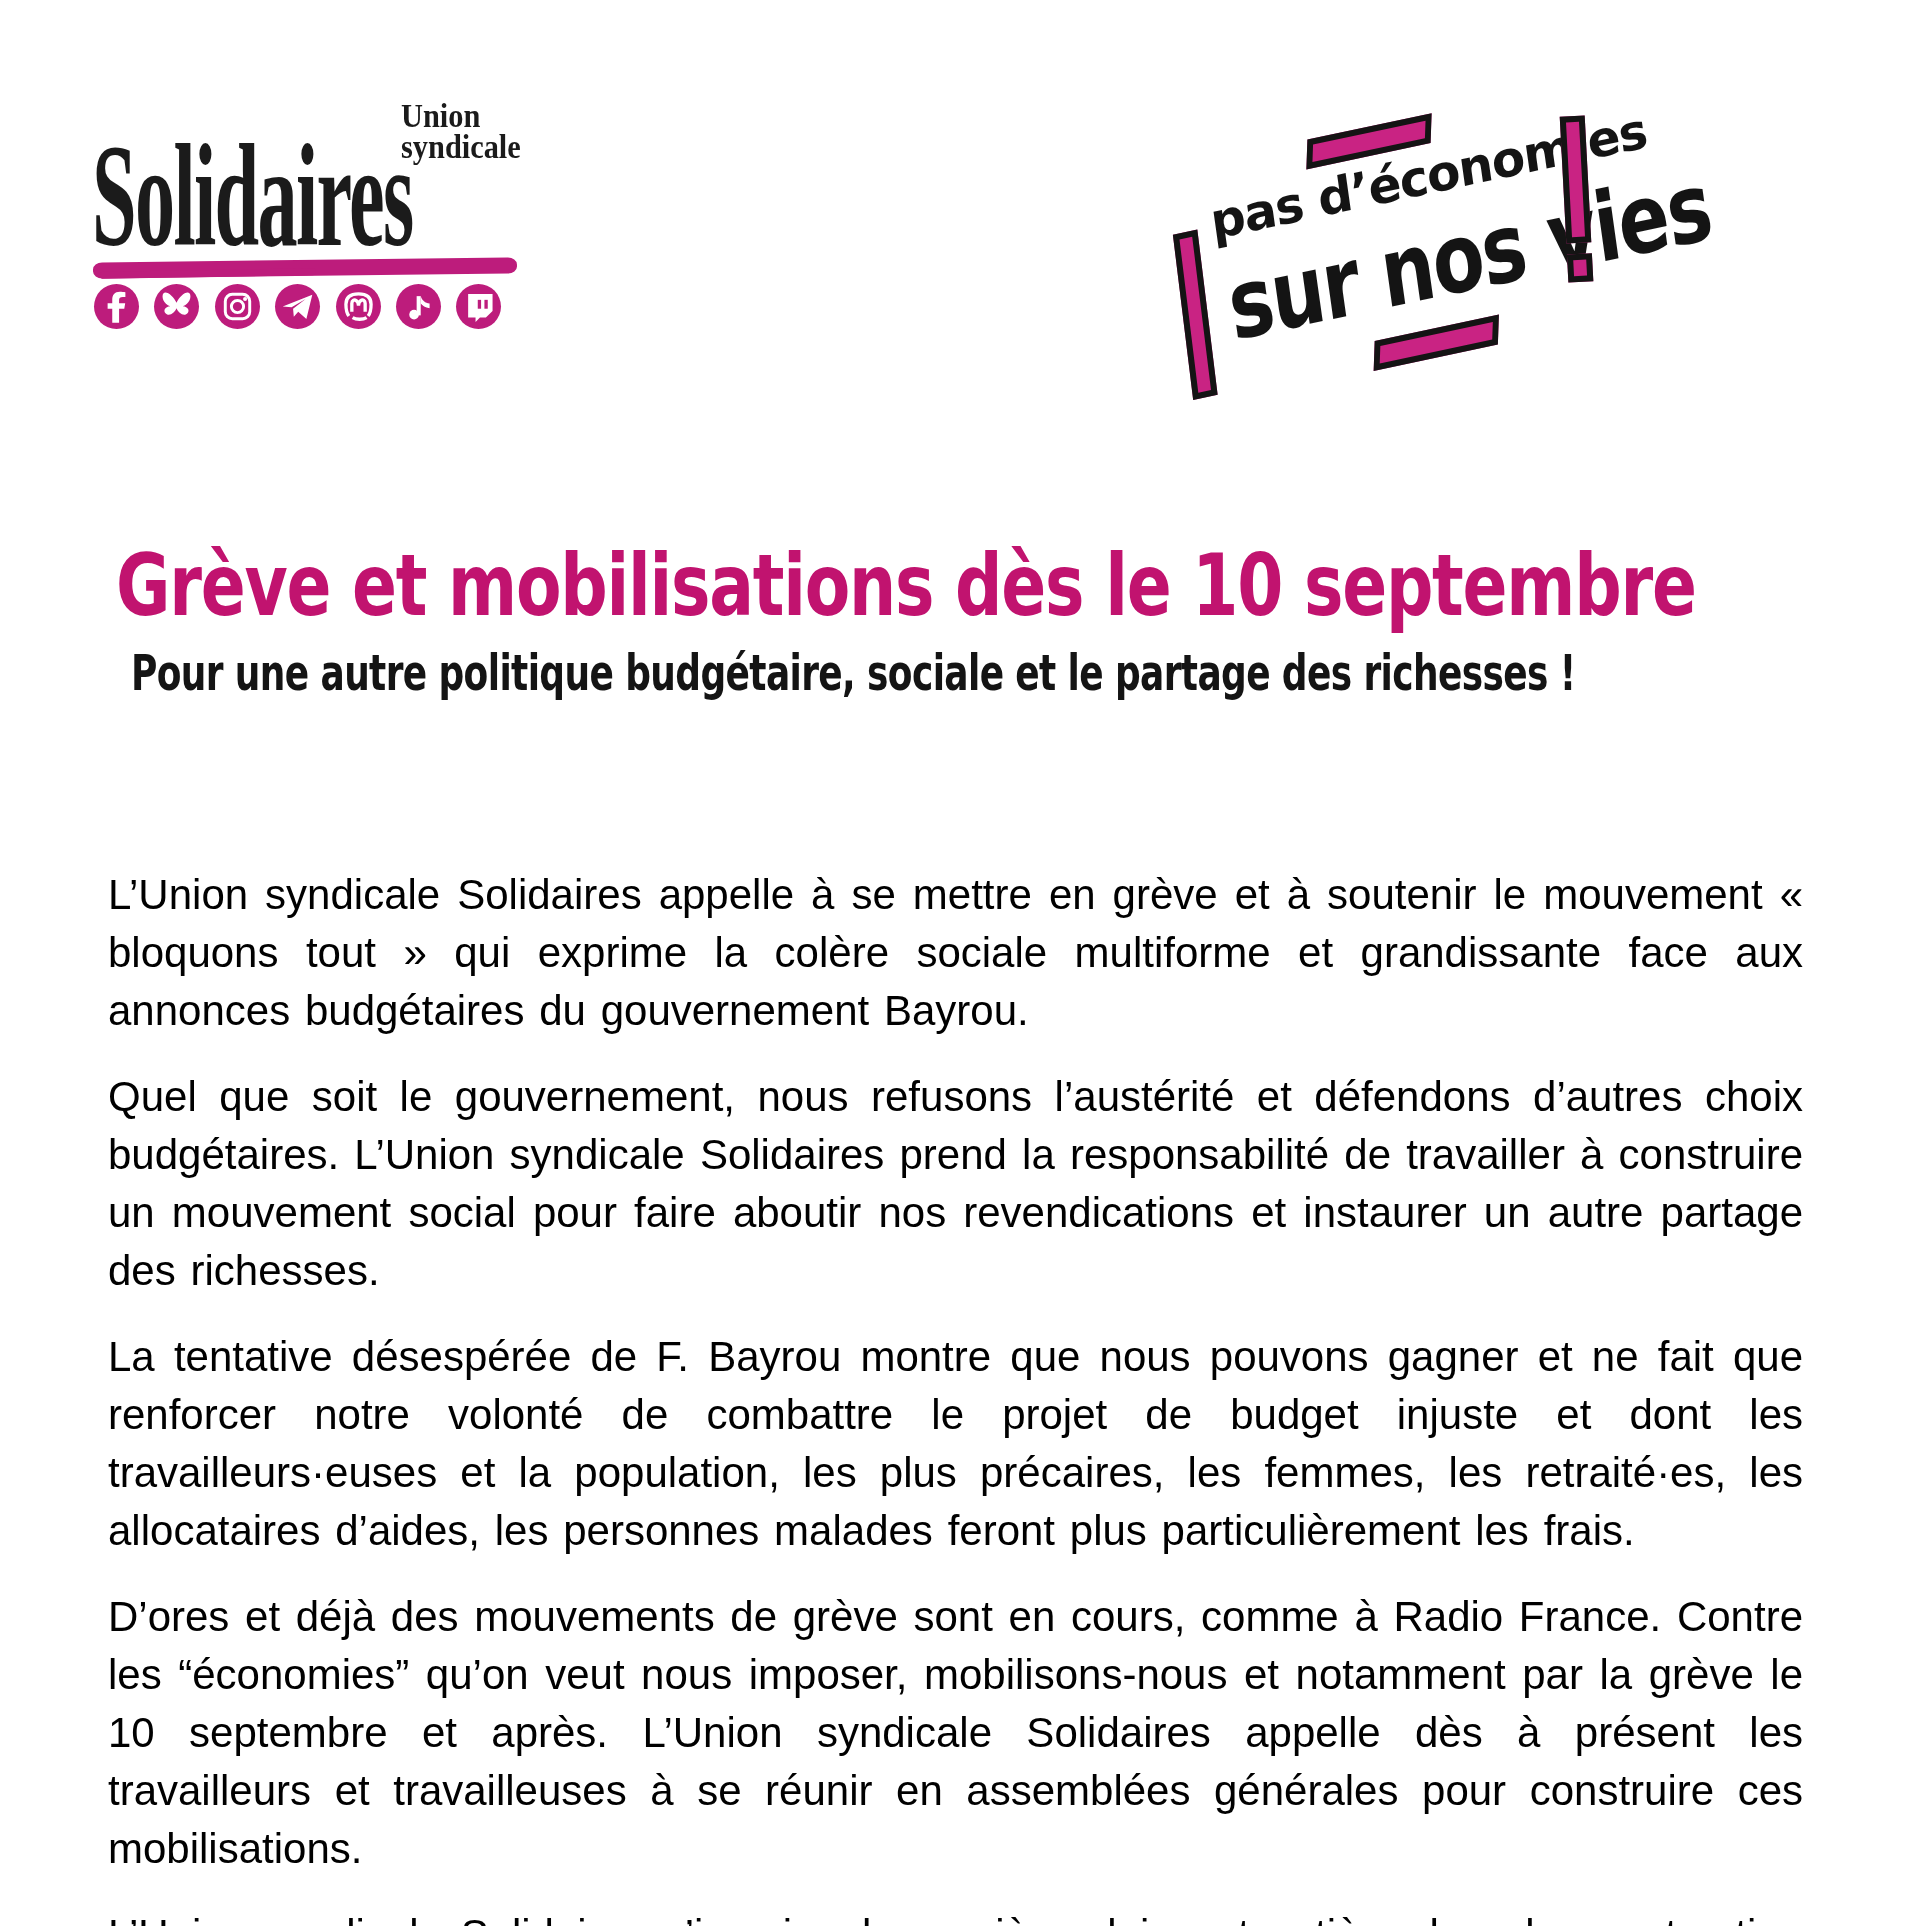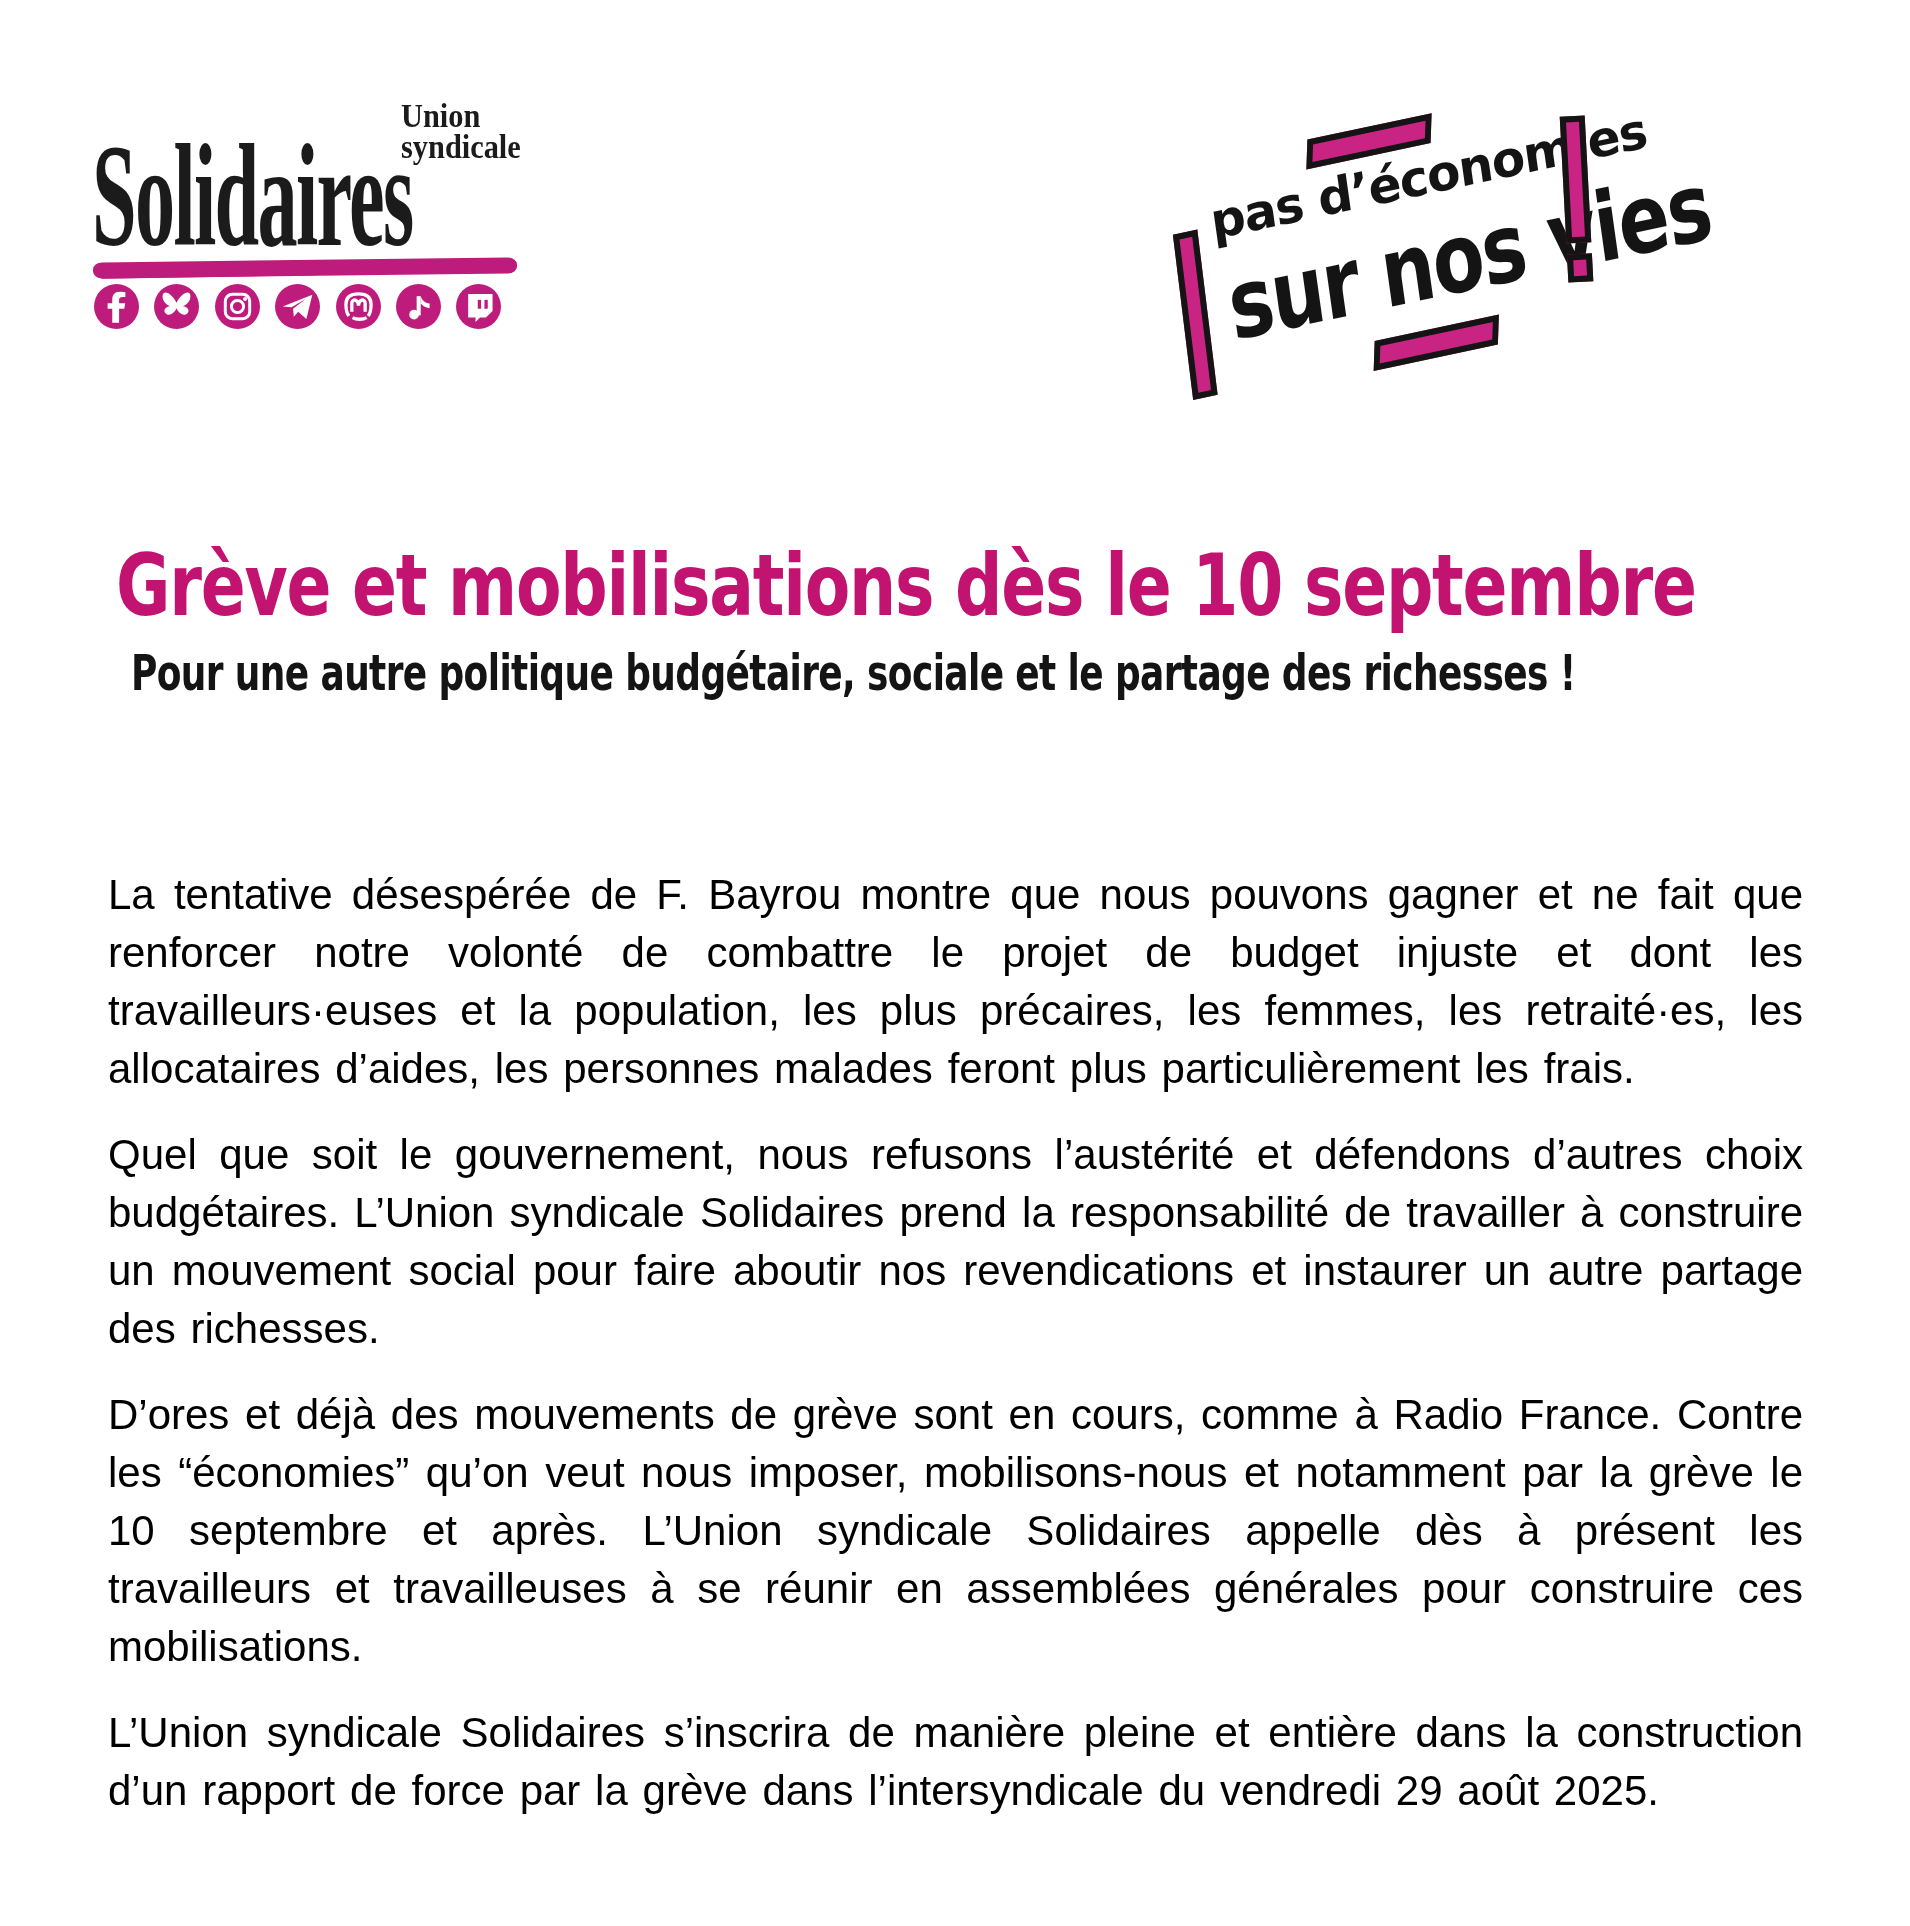--- a/index.html
+++ b/index.html
@@ -156,21 +156,22 @@
       <div class="xbar"></div>
       <div class="xdot"></div>
     </div>
     <div class="stamp-bar stamp-bar-bottom"></div>
   </div>
 
   <div class="headline">Grève et mobilisations dès le 10 septembre</div>
   <div class="subheadline">Pour une autre politique budgétaire, sociale et le partage des richesses !</div>
 
   <div class="body-copy">
+    <p>L’Union syndicale Solidaires appelle à se mettre en grève et à soutenir le mouvement « bloquons tout » qui exprime la colère sociale multiforme et grandissante face aux annonces budgétaires du gouvernement Bayrou.</p>
+    <p>Quel que soit le gouvernement, nous refusons l’austérité et défendons d’autres choix budgétaires. L’Union syndicale Solidaires prend la responsabilité de travailler à construire un mouvement social pour faire aboutir nos revendications et instaurer un autre partage des richesses.</p>
     <p>La tentative désespérée de F. Bayrou montre que nous pouvons gagner et ne fait que renforcer notre volonté de combattre le projet de budget injuste et dont les travailleurs·euses et la population, les plus précaires, les femmes, les retraité·es, les allocataires d’aides, les personnes malades feront plus particulièrement les frais.</p>
-    <p>Quel que soit le gouvernement, nous refusons l’austérité et défendons d’autres choix budgétaires. L’Union syndicale Solidaires prend la responsabilité de travailler à construire un mouvement social pour faire aboutir nos revendications et instaurer un autre partage des richesses.</p>
     <p>D’ores et déjà des mouvements de grève sont en cours, comme à Radio France. Contre les “économies” qu’on veut nous imposer, mobilisons-nous et notamment par la grève le 10 septembre et après.  L’Union syndicale Solidaires appelle dès à présent les travailleurs et travailleuses à se réunir en assemblées générales pour construire ces mobilisations.</p>
     <p>L’Union syndicale Solidaires s’inscrira de manière pleine et entière dans la construction d’un rapport de force par la grève dans l’intersyndicale du vendredi 29 août 2025.</p>
 
   </div>
 
 </div>
 
 
 </body></html>

